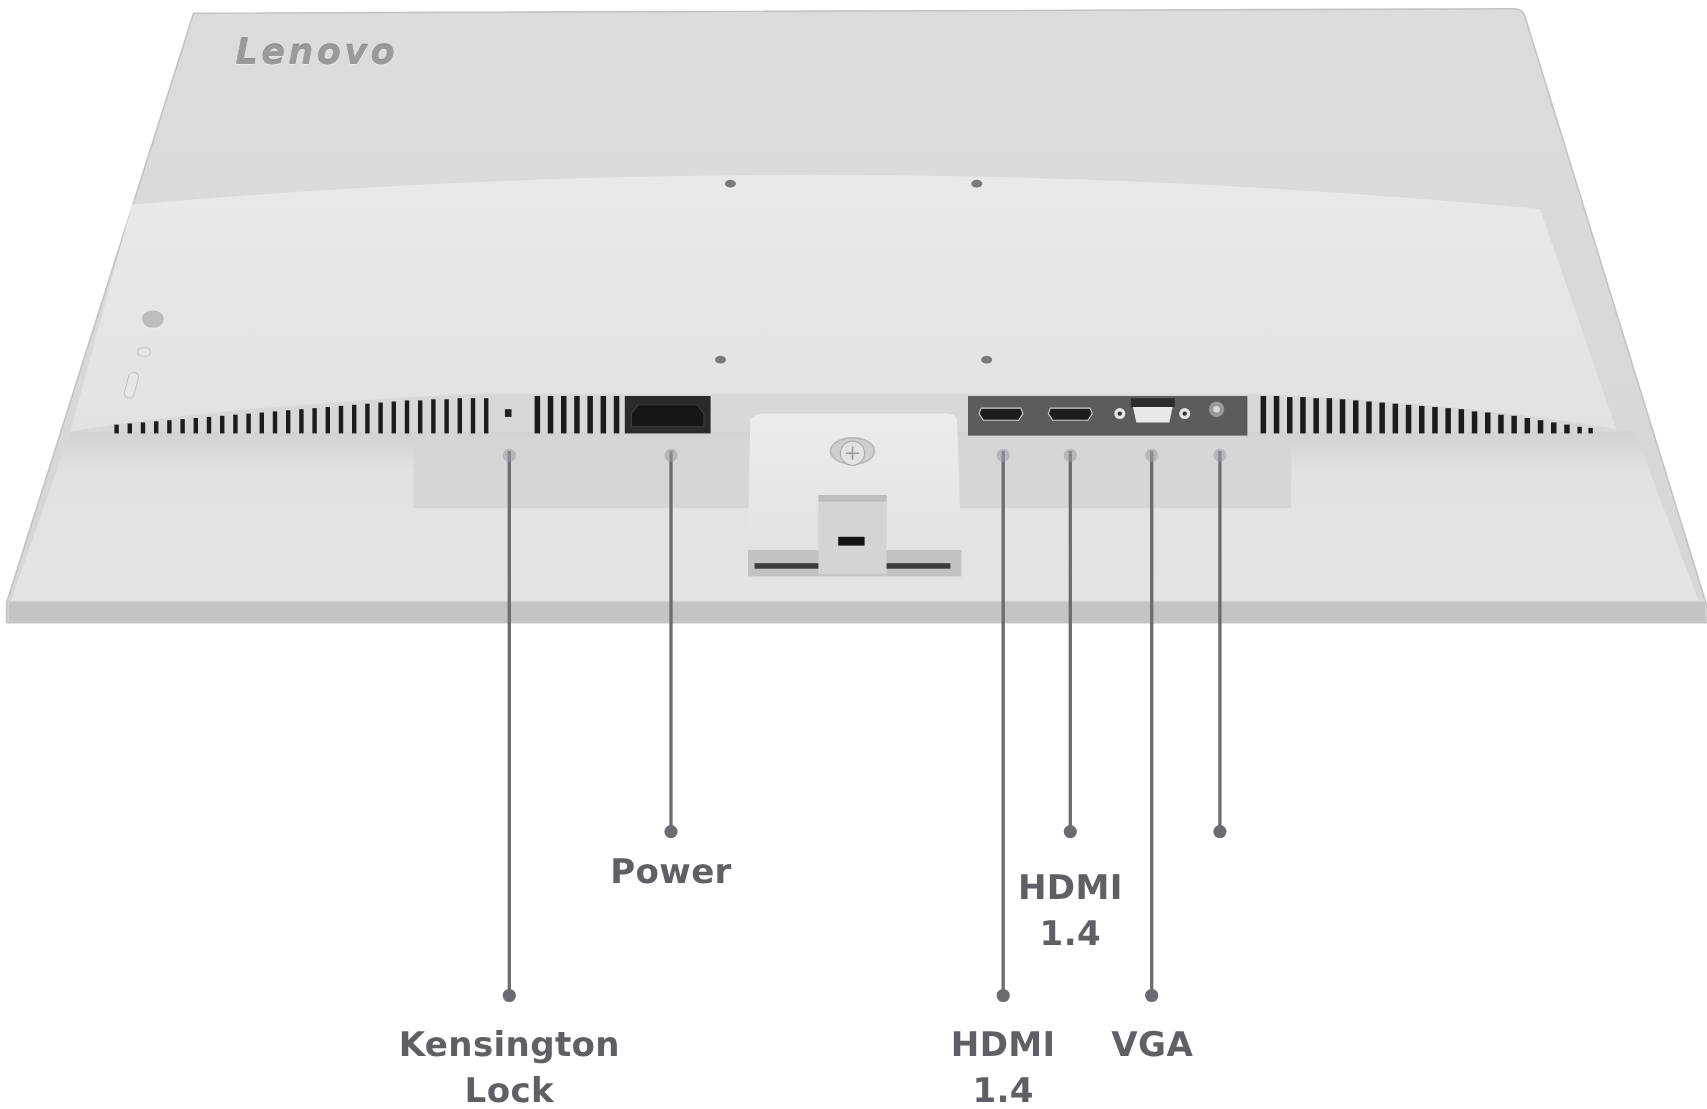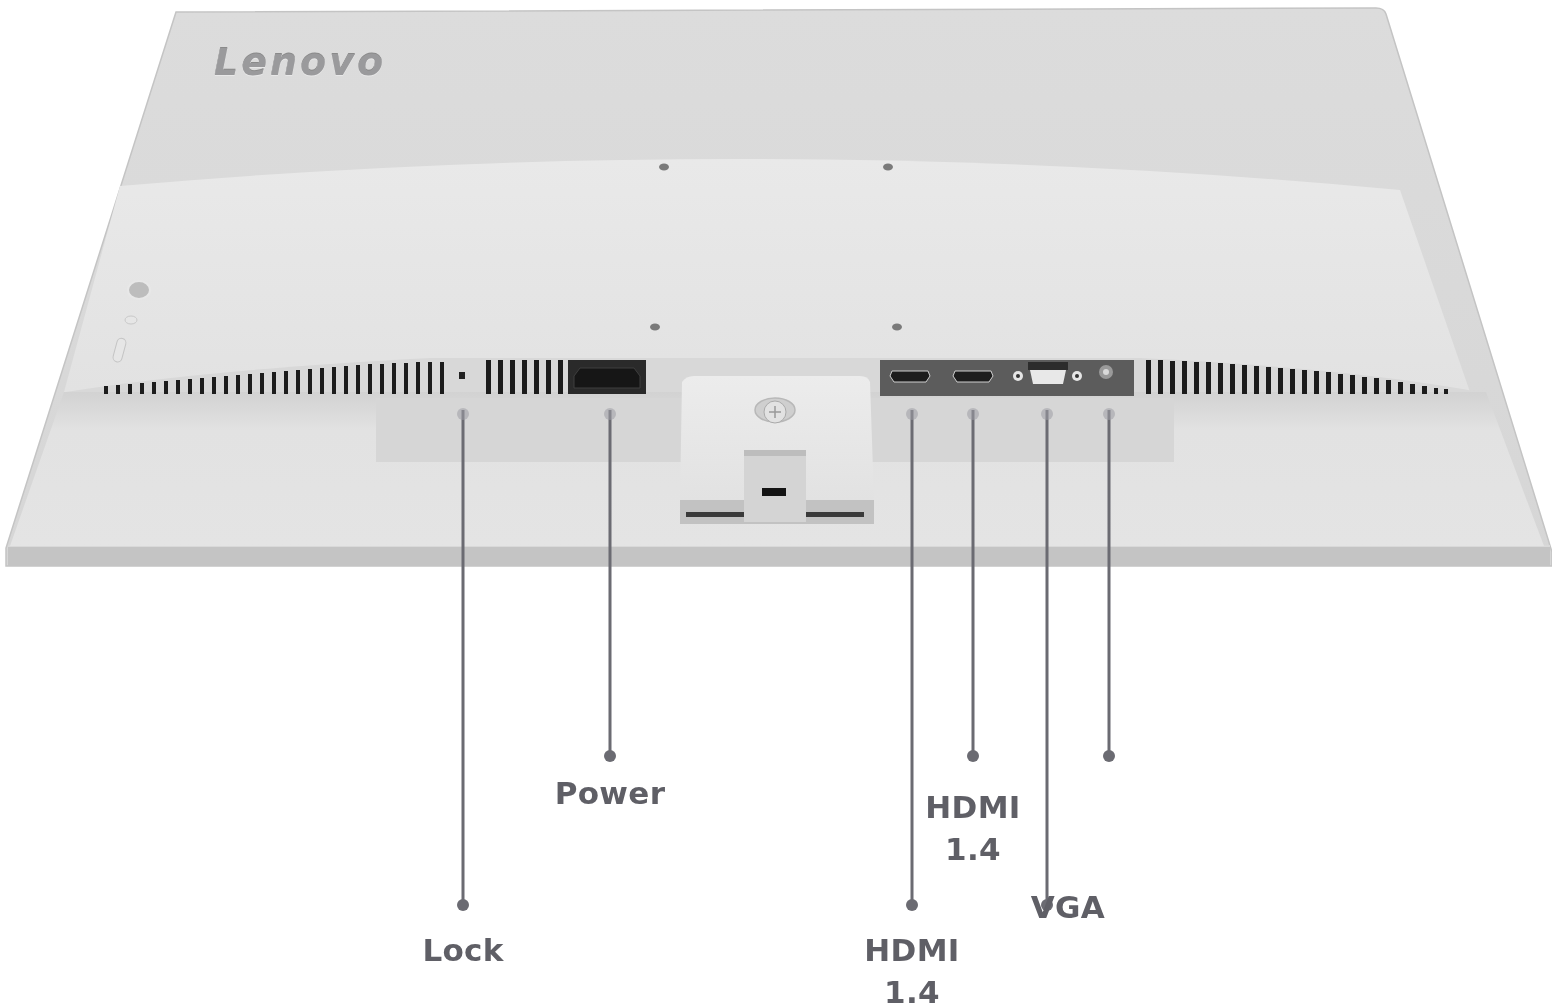--- a/index.html
+++ b/index.html
@@ -1,20 +1,20 @@
 <!DOCTYPE html>
 <html><head>
 <meta charset="utf-8">
 <style>
   html,body{margin:0;padding:0;background:#ffffff;}
   body{width:1552px;height:1008px;position:relative;overflow:hidden;font-family:"DejaVu Sans","Liberation Sans",sans-serif;}
   #diagram{position:absolute;left:0;top:0;width:1552px;height:1008px;}
   .label{position:absolute;text-align:center;color:#5f5f66;font-weight:bold;font-size:31px;line-height:42px;letter-spacing:0.3px;}
   .label span{display:block;}
-  .logo{position:absolute;left:214px;top:40px;font-family:"DejaVu Sans","Liberation Sans",sans-serif;font-size:38px;font-style:italic;font-weight:bold;color:#9a9a9c;letter-spacing:3px;text-shadow:0 1px 0 #e8e8e8,0 -1px 0 #8a8a8a;}
+  .logo{position:absolute;left:214px;top:28px;font-family:"DejaVu Sans","Liberation Sans",sans-serif;font-size:32px;font-style:italic;font-weight:bold;color:#9a9a9c;letter-spacing:3px;text-shadow:0 1px 0 #e8e8e8,0 -1px 0 #8a8a8a;}
 </style>
 </head>
 <body>
 
 <div id="diagram">
   <svg width="1552" height="1008" viewBox="0 0 1552 1008" style="position:absolute;left:0;top:0;">
     <defs>
       <linearGradient id="topPanel" x1="0" y1="0" x2="0" y2="1">
         <stop offset="0" stop-color="#dcdcdc"></stop>
         <stop offset="1" stop-color="#d6d6d6"></stop>
@@ -194,29 +194,30 @@
         </g>
       <g>
           <line x1="1109" y1="410" x2="1109" y2="756"></line>
           <circle cx="1109" cy="414" r="6" fill="#9e9ea6" stroke="none" opacity="0.55"></circle>
           <circle cx="1109" cy="756" r="6" stroke="none"></circle>
         </g>
     </g>
   </svg>
 
   <div class="label" style="left:343px;top:929px;width:240px;">
+    <span>Kensington</span>
     <span>Lock</span>
   </div>
   <div class="label" style="left:530px;top:772px;width:160px;">
     <span>Power</span>
   </div>
   <div class="label" style="left:852px;top:929px;width:120px;">
     <span>HDMI</span>
     <span>1.4</span>
   </div>
   <div class="label" style="left:913px;top:786px;width:120px;">
     <span>HDMI</span>
     <span>1.4</span>
   </div>
-  <div class="label" style="left:990px;top:886px;width:115px;text-align:right;">
+  <div class="label" style="left:990px;top:929px;width:115px;">
     <span>VGA</span>
   </div>
 </div>
 
 </body></html>

